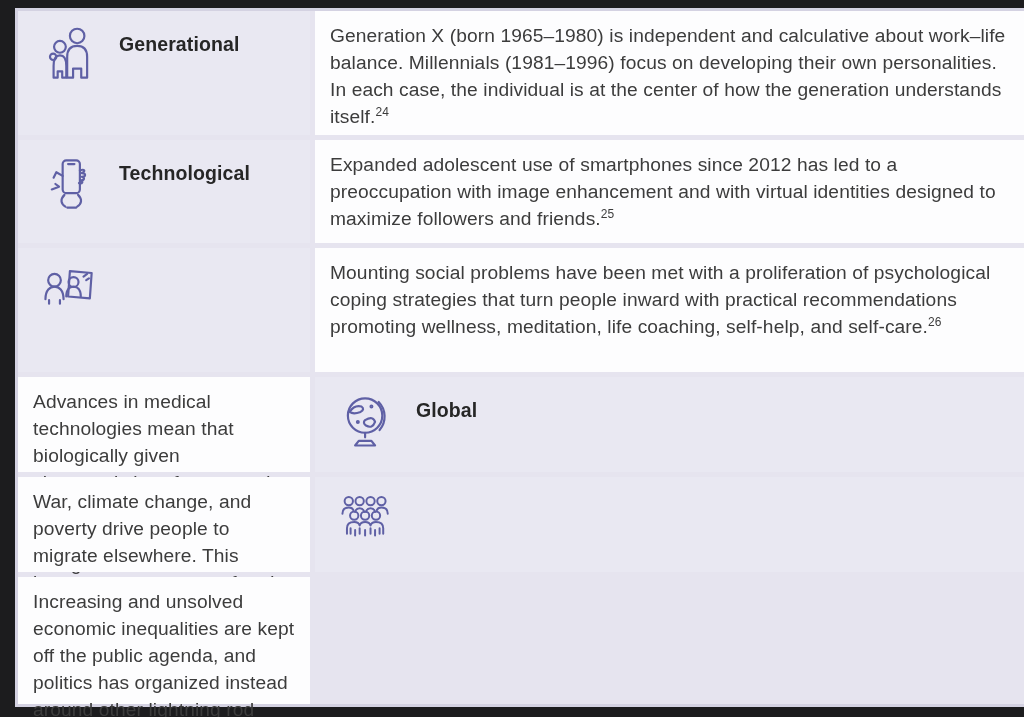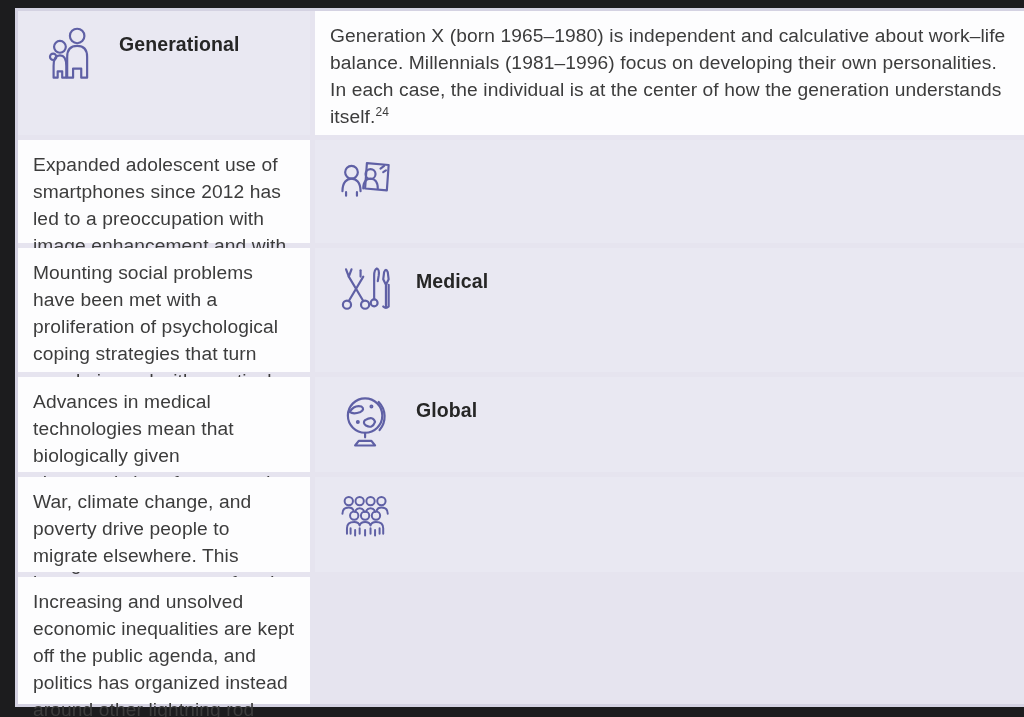--- a/index.html
+++ b/index.html
@@ -70,20 +70,34 @@
         <path d="M15 57 V44 C15 36 17.5 32.5 22 32.5 C26.5 32.5 29 36 29 44 V57 H24.5 V50 H19.5 V57 Z"></path>
         <circle cx="14.5" cy="34" r="3.5"></circle>
       </svg>
     </span>
     <span class="label">Generational</span>
   </div>
   <div class="cell right">
     <p class="desc"><span>Generation X (born 1965–1980) is independent and calculative about work–life balance. Millennials (1981–1996) focus on developing their own personalities. In each case, the individual is at the center of how the generation understands itself.</span><sup>24</sup></p>
   </div>
 
+  <div class="cell left">
+    <span class="icon">
+      <svg viewBox="0 0 64 64" fill="none" stroke="currentColor" stroke-width="2.4" stroke-linecap="round" stroke-linejoin="round">
+        <rect x="25" y="6" width="19" height="36" rx="4"></rect>
+        <path d="M31 10 h7"></path>
+        <path d="M44 17 c5 -2 7 1 2 3 c5 0 5 4 0 4 c4 1 3 4 -1 4 c3 1 2 4 -2 3"></path>
+        <path d="M25 23 l-7 -4 l-3 6"></path>
+        <path d="M13 38 l8 -3 l-4 -3"></path>
+        <path d="M27 44 c-5 5 -4 10 1 13"></path>
+        <path d="M42 44 c5 5 4 10 -1 13 M30 58 h10"></path>
+      </svg>
+    </span>
+    <span class="label">Technological</span>
+  </div>
   <div class="cell right">
     <p class="desc"><span>Expanded adolescent use of smartphones since 2012 has led to a preoccupation with image enhancement and with virtual identities designed to maximize followers and friends.</span><sup>25</sup></p>
   </div>
 
   <div class="cell left">
     <span class="icon">
       <svg viewBox="0 0 64 64" fill="none" stroke="currentColor" stroke-width="2.4" stroke-linecap="round" stroke-linejoin="round">
         <path d="M33 9 L57 11 L55 39 L31 37 Z"></path>
         <path d="M48 15 l4 -3 M51 19 l3 -2"></path>
         <circle cx="37" cy="21" r="5.5"></circle>
@@ -91,35 +105,20 @@
         <circle cx="16" cy="19" r="7"></circle>
         <path d="M6 40 c0-10 5-14 10-14 c5 0 10 4 10 14"></path>
         <path d="M10 41 v4 M22 41 v4"></path>
       </svg>
     </span>
   </div>
   <div class="cell right">
     <p class="desc"><span>Mounting social problems have been met with a proliferation of psychological coping strategies that turn people inward with practical recommendations promoting wellness, meditation, life coaching, self-help, and self-care.</span><sup>26</sup></p>
   </div>
 
-  <div class="cell left">
-    <span class="icon">
-      <svg viewBox="0 0 64 64" fill="none" stroke="currentColor" stroke-width="2.4" stroke-linecap="round" stroke-linejoin="round">
-        <path d="M13 15 L29 42 M29 15 L13 42"></path>
-        <path d="M10 7 l3 8 M16 7 l-3 8"></path>
-        <path d="M26 8 v7"></path>
-        <circle cx="11" cy="46" r="4.5"></circle>
-        <circle cx="31" cy="46" r="4.5"></circle>
-        <path d="M41 40 V14 q0-7 3-8 q3 1 2 8 l-1 6"></path>
-        <circle cx="41" cy="44" r="3.8"></circle>
-        <path d="M52 10 q2 -5 4 0 l1 8 -3 6 -3 -6 z M54 24 v24 m-3 0 q3 3 6 0 v-24"></path>
-      </svg>
-    </span>
-    <span class="label">Medical</span>
-  </div>
   <div class="cell right">
     <p class="desc"><span>Advances in medical technologies mean that biologically given characteristics of age, gender, or appearance can be altered through cosmetic procedures and gender affirmation.</span><sup>23</sup></p>
   </div>
 
   <div class="cell left">
     <span class="icon">
       <svg viewBox="0 0 64 64" fill="none" stroke="currentColor" stroke-width="2.4" stroke-linecap="round" stroke-linejoin="round">
         <circle cx="31" cy="26" r="19"></circle>
         <path d="M46 11 a23 23 0 0 1 1 31"></path>
         <path d="M14 22 q5 -8 13 -6 q4 3 -1 6 q-8 3 -12 0 z"></path>

